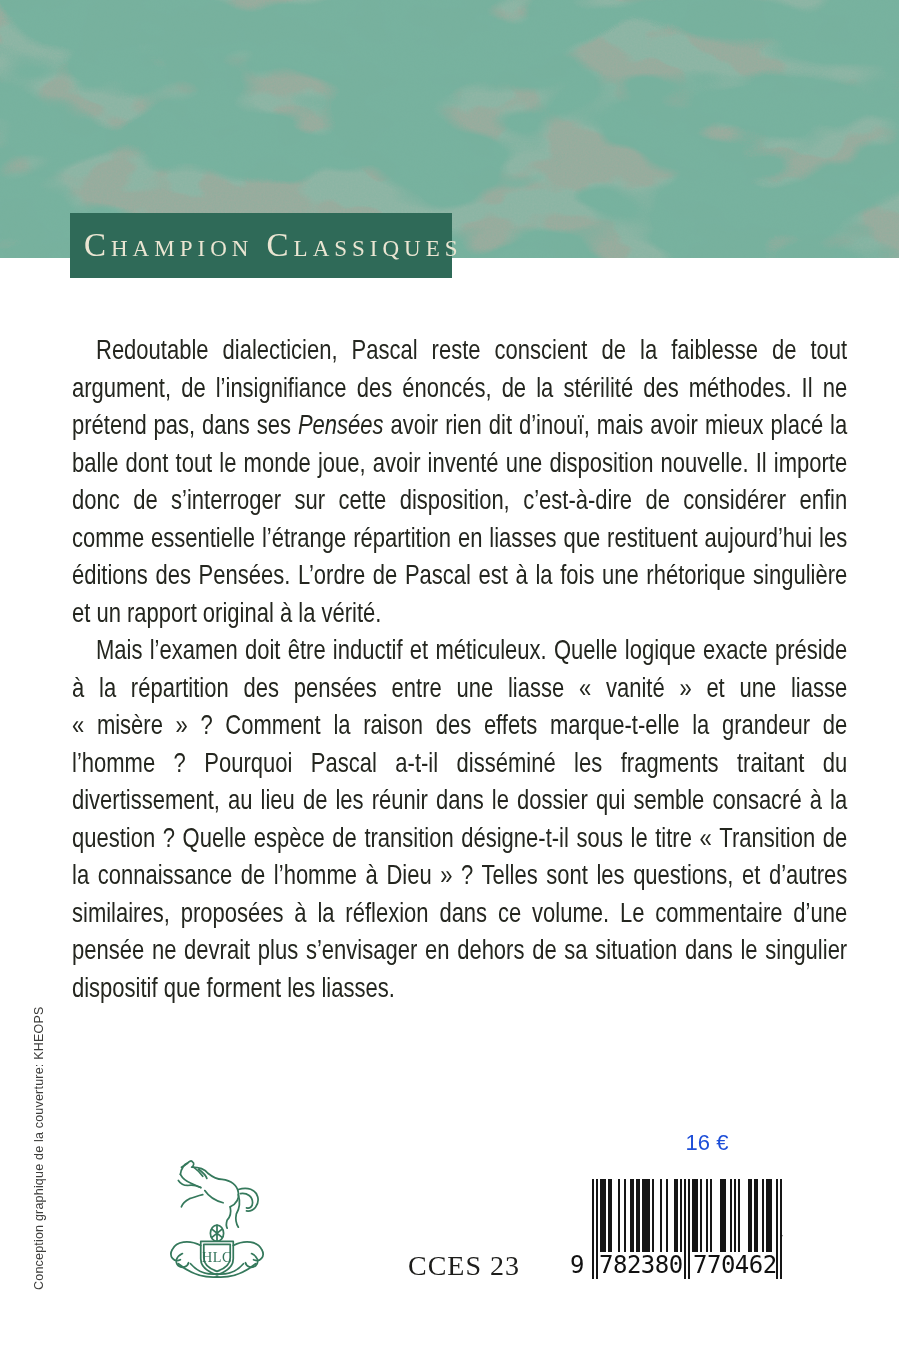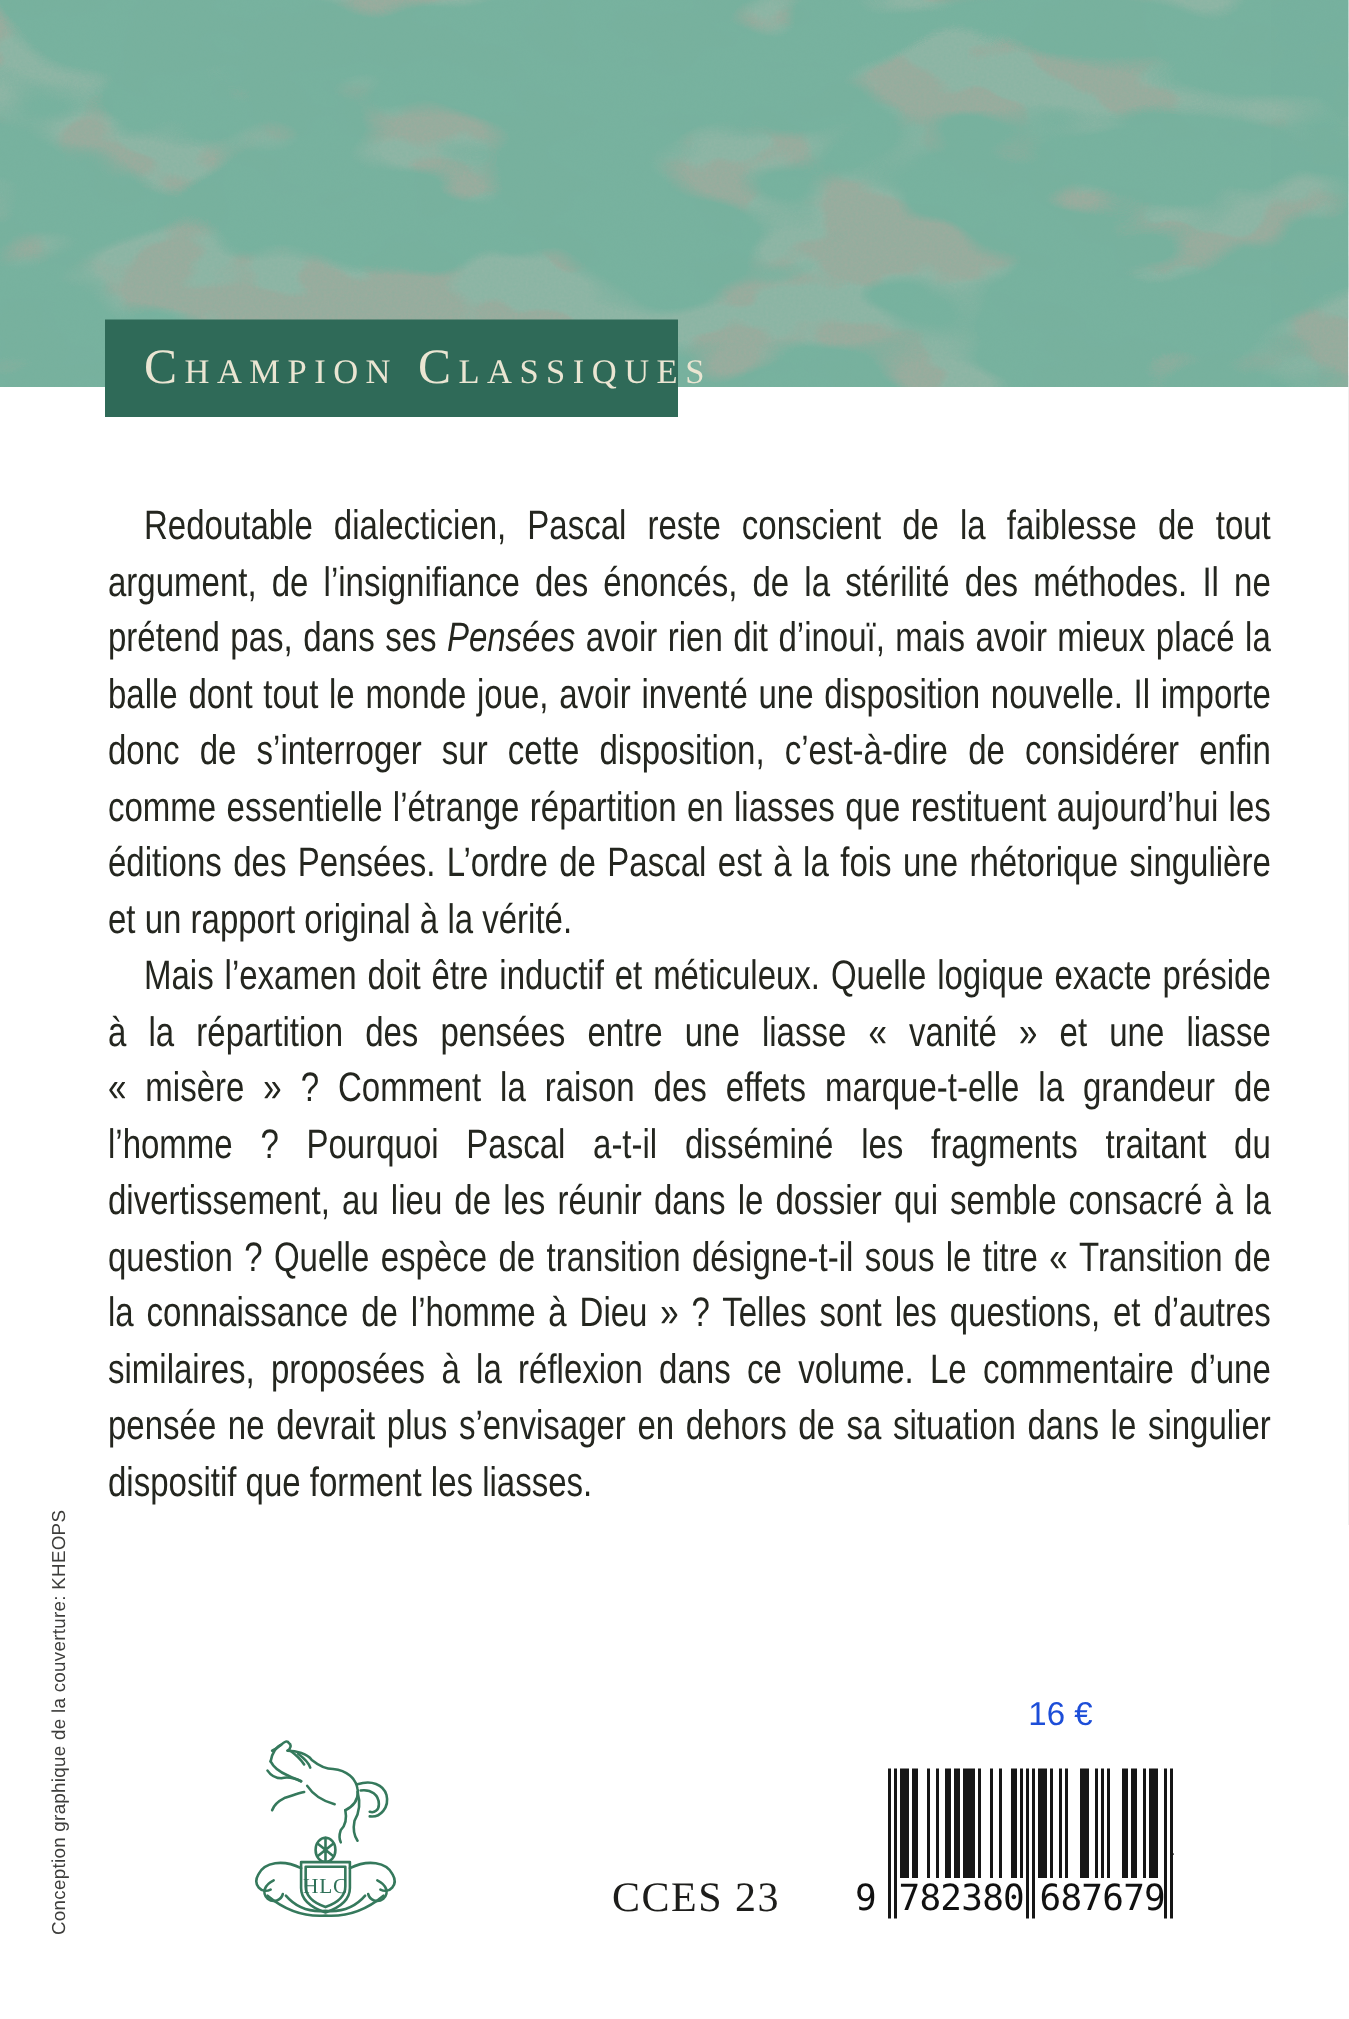--- a/index.html
+++ b/index.html
@@ -8,21 +8,21 @@
     background:#ffffff; overflow:hidden;
     font-family:"Liberation Sans", sans-serif;
     color:#212420;
   }
   
   .marble{position:absolute; left:0; top:0; width:899px; height:258px;}
   .marble svg{display:block;}
   
   .banner{
     position:absolute; left:70px; top:213px; width:382px; height:65px;
-    background:#2F6A58; display:flex; align-items:center; padding-left:26px;
+    background:#2F6A58; display:flex; align-items:center; padding-left:14px;
     box-sizing:border-box;
   }
   .banner-label{
     font-family:"Liberation Serif", serif;
     font-variant:small-caps; font-size:33px; letter-spacing:5px;
     color:#EAE5D2; white-space:nowrap; line-height:1;
   }
   
   .blurb{
     position:absolute; left:72px; top:331px; width:969px;
@@ -165,21 +165,21 @@
   <div class="price">16 €</div>
 
   <div class="isbn-line">
     <span>ISBN</span>
     <span>978-9-38096-062-4</span>
   </div>
 
   <div class="barcode" id="barcode">
     <span class="bc-digits bc-first">9</span>
     <span class="bc-digits bc-g1">782380</span>
-    <span class="bc-digits bc-g2">687679</span>
+    <span class="bc-digits bc-g2">770462</span>
   <div class="bar" style="left: 0px; width: 2px; height: 100px;"></div>
       <div class="bar" style="left: 4px; width: 2px; height: 100px;"></div>
       <div class="bar" style="left: 8px; width: 2px; height: 73px;"></div>
       <div class="bar" style="left: 10px; width: 2px; height: 73px;"></div>
       <div class="bar" style="left: 12px; width: 2px; height: 73px;"></div>
       <div class="bar" style="left: 16px; width: 2px; height: 73px;"></div>
       <div class="bar" style="left: 18px; width: 2px; height: 73px;"></div>
       <div class="bar" style="left: 26px; width: 2px; height: 73px;"></div>
       <div class="bar" style="left: 32px; width: 2px; height: 73px;"></div>
       <div class="bar" style="left: 38px; width: 2px; height: 73px;"></div>

